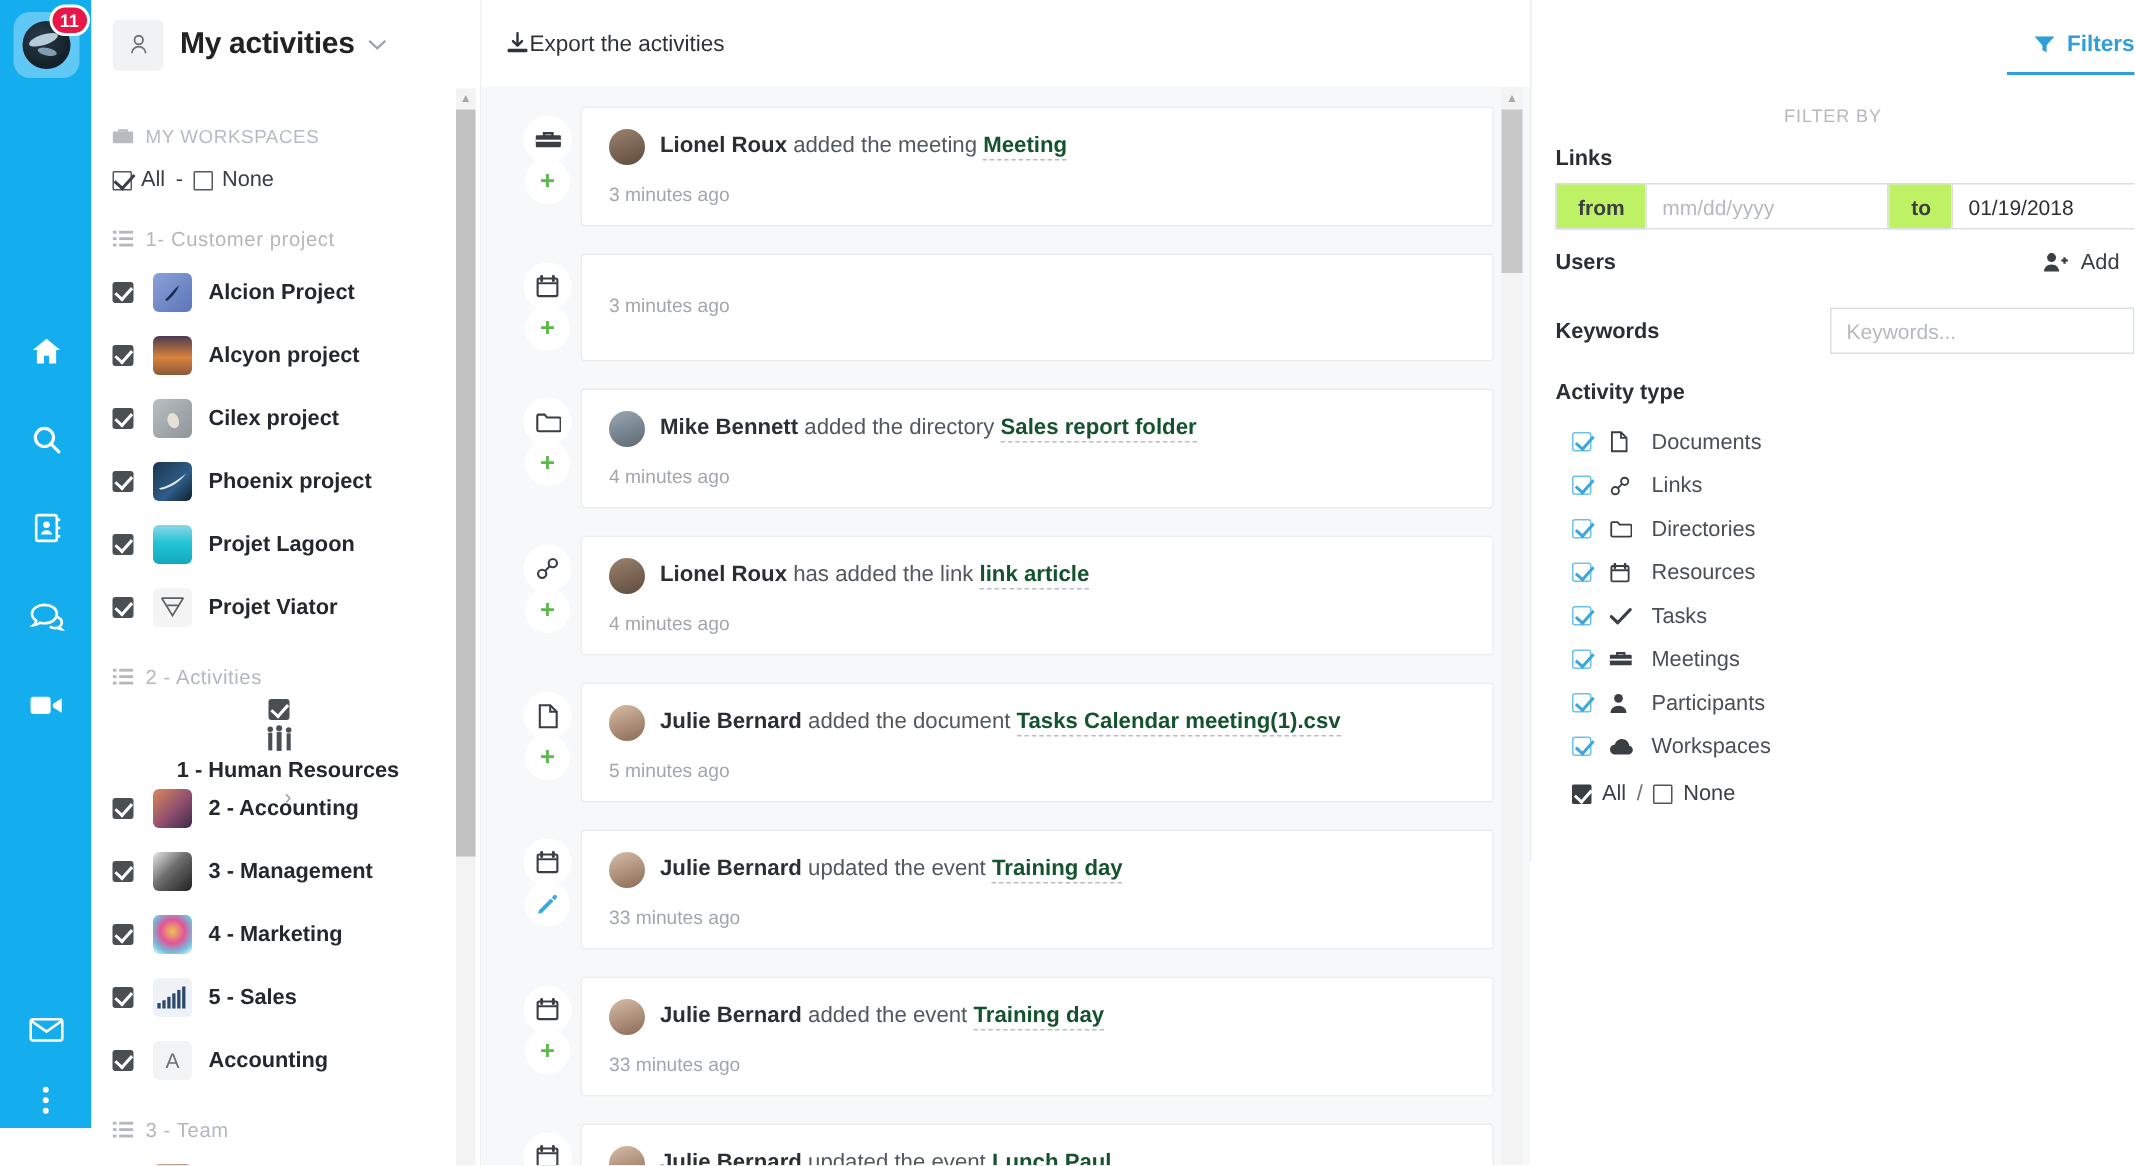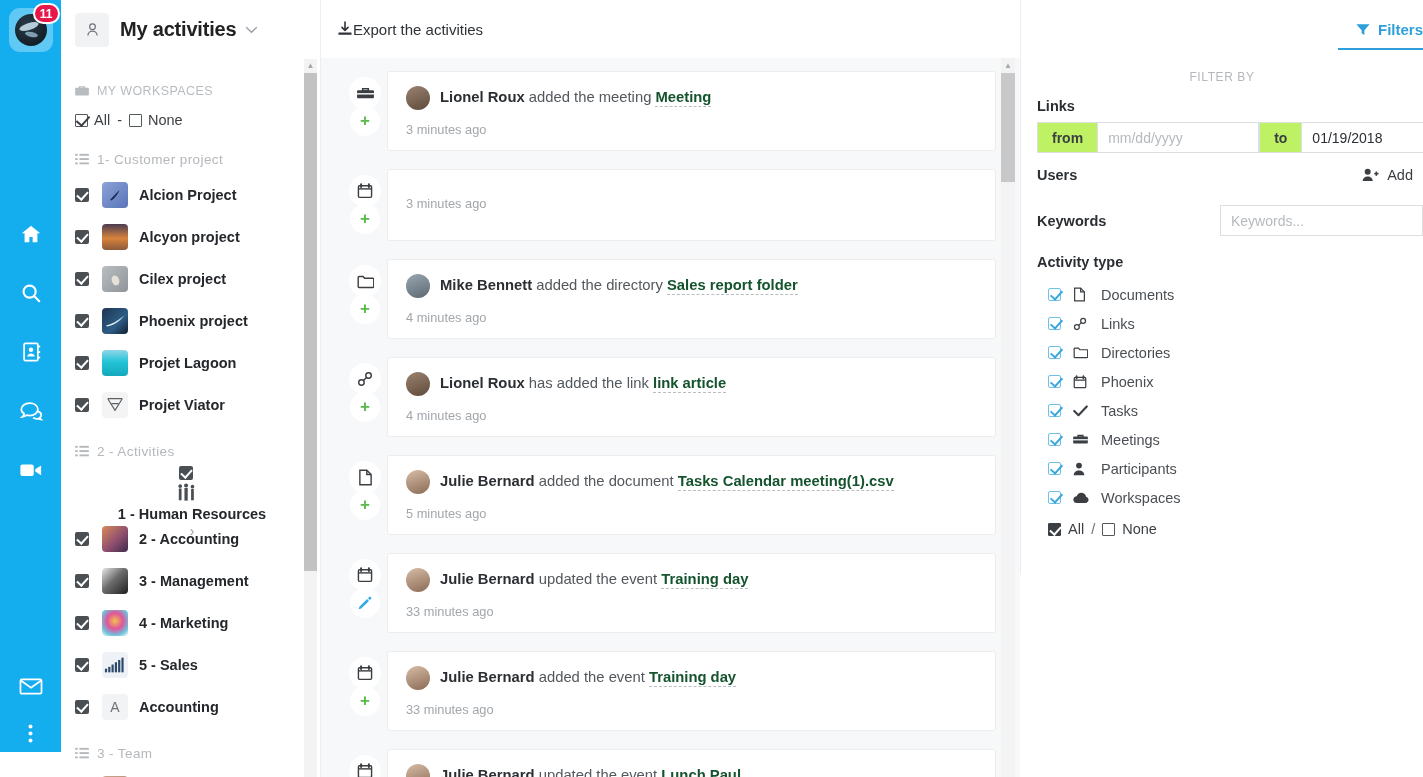--- a/index.html
+++ b/index.html
@@ -877,21 +877,21 @@
 
         <div class="atype-item">
           <span class="cb-blue"></span>
           <span class="atype-icon">
             <svg width="14" height="14" viewBox="0 0 18 18" fill="none" stroke="currentColor" stroke-width="1.6">
                 <rect x="1.6" y="3" width="14.8" height="13.2" rx="1.2"></rect>
                 <path d="M4.6 1.4v3.2M13.4 1.4v3.2" stroke-linecap="round" stroke-width="2.2"></path>
                 <line x1="1.6" y1="6.6" x2="16.4" y2="6.6"></line>
               </svg>
           </span>
-          <span class="atype-label">Phoenix</span>
+          <span class="atype-label">Resources</span>
         </div>
 
         <div class="atype-item">
           <span class="cb-blue"></span>
           <span class="atype-icon">
             <svg width="15" height="12" viewBox="0 0 16 13" fill="none" stroke="currentColor" stroke-width="2.3" stroke-linecap="round" stroke-linejoin="round">
                 <path d="M1.2 6.6 5.8 11 14.8 1.6"></path>
               </svg>
           </span>
           <span class="atype-label">Tasks</span>

